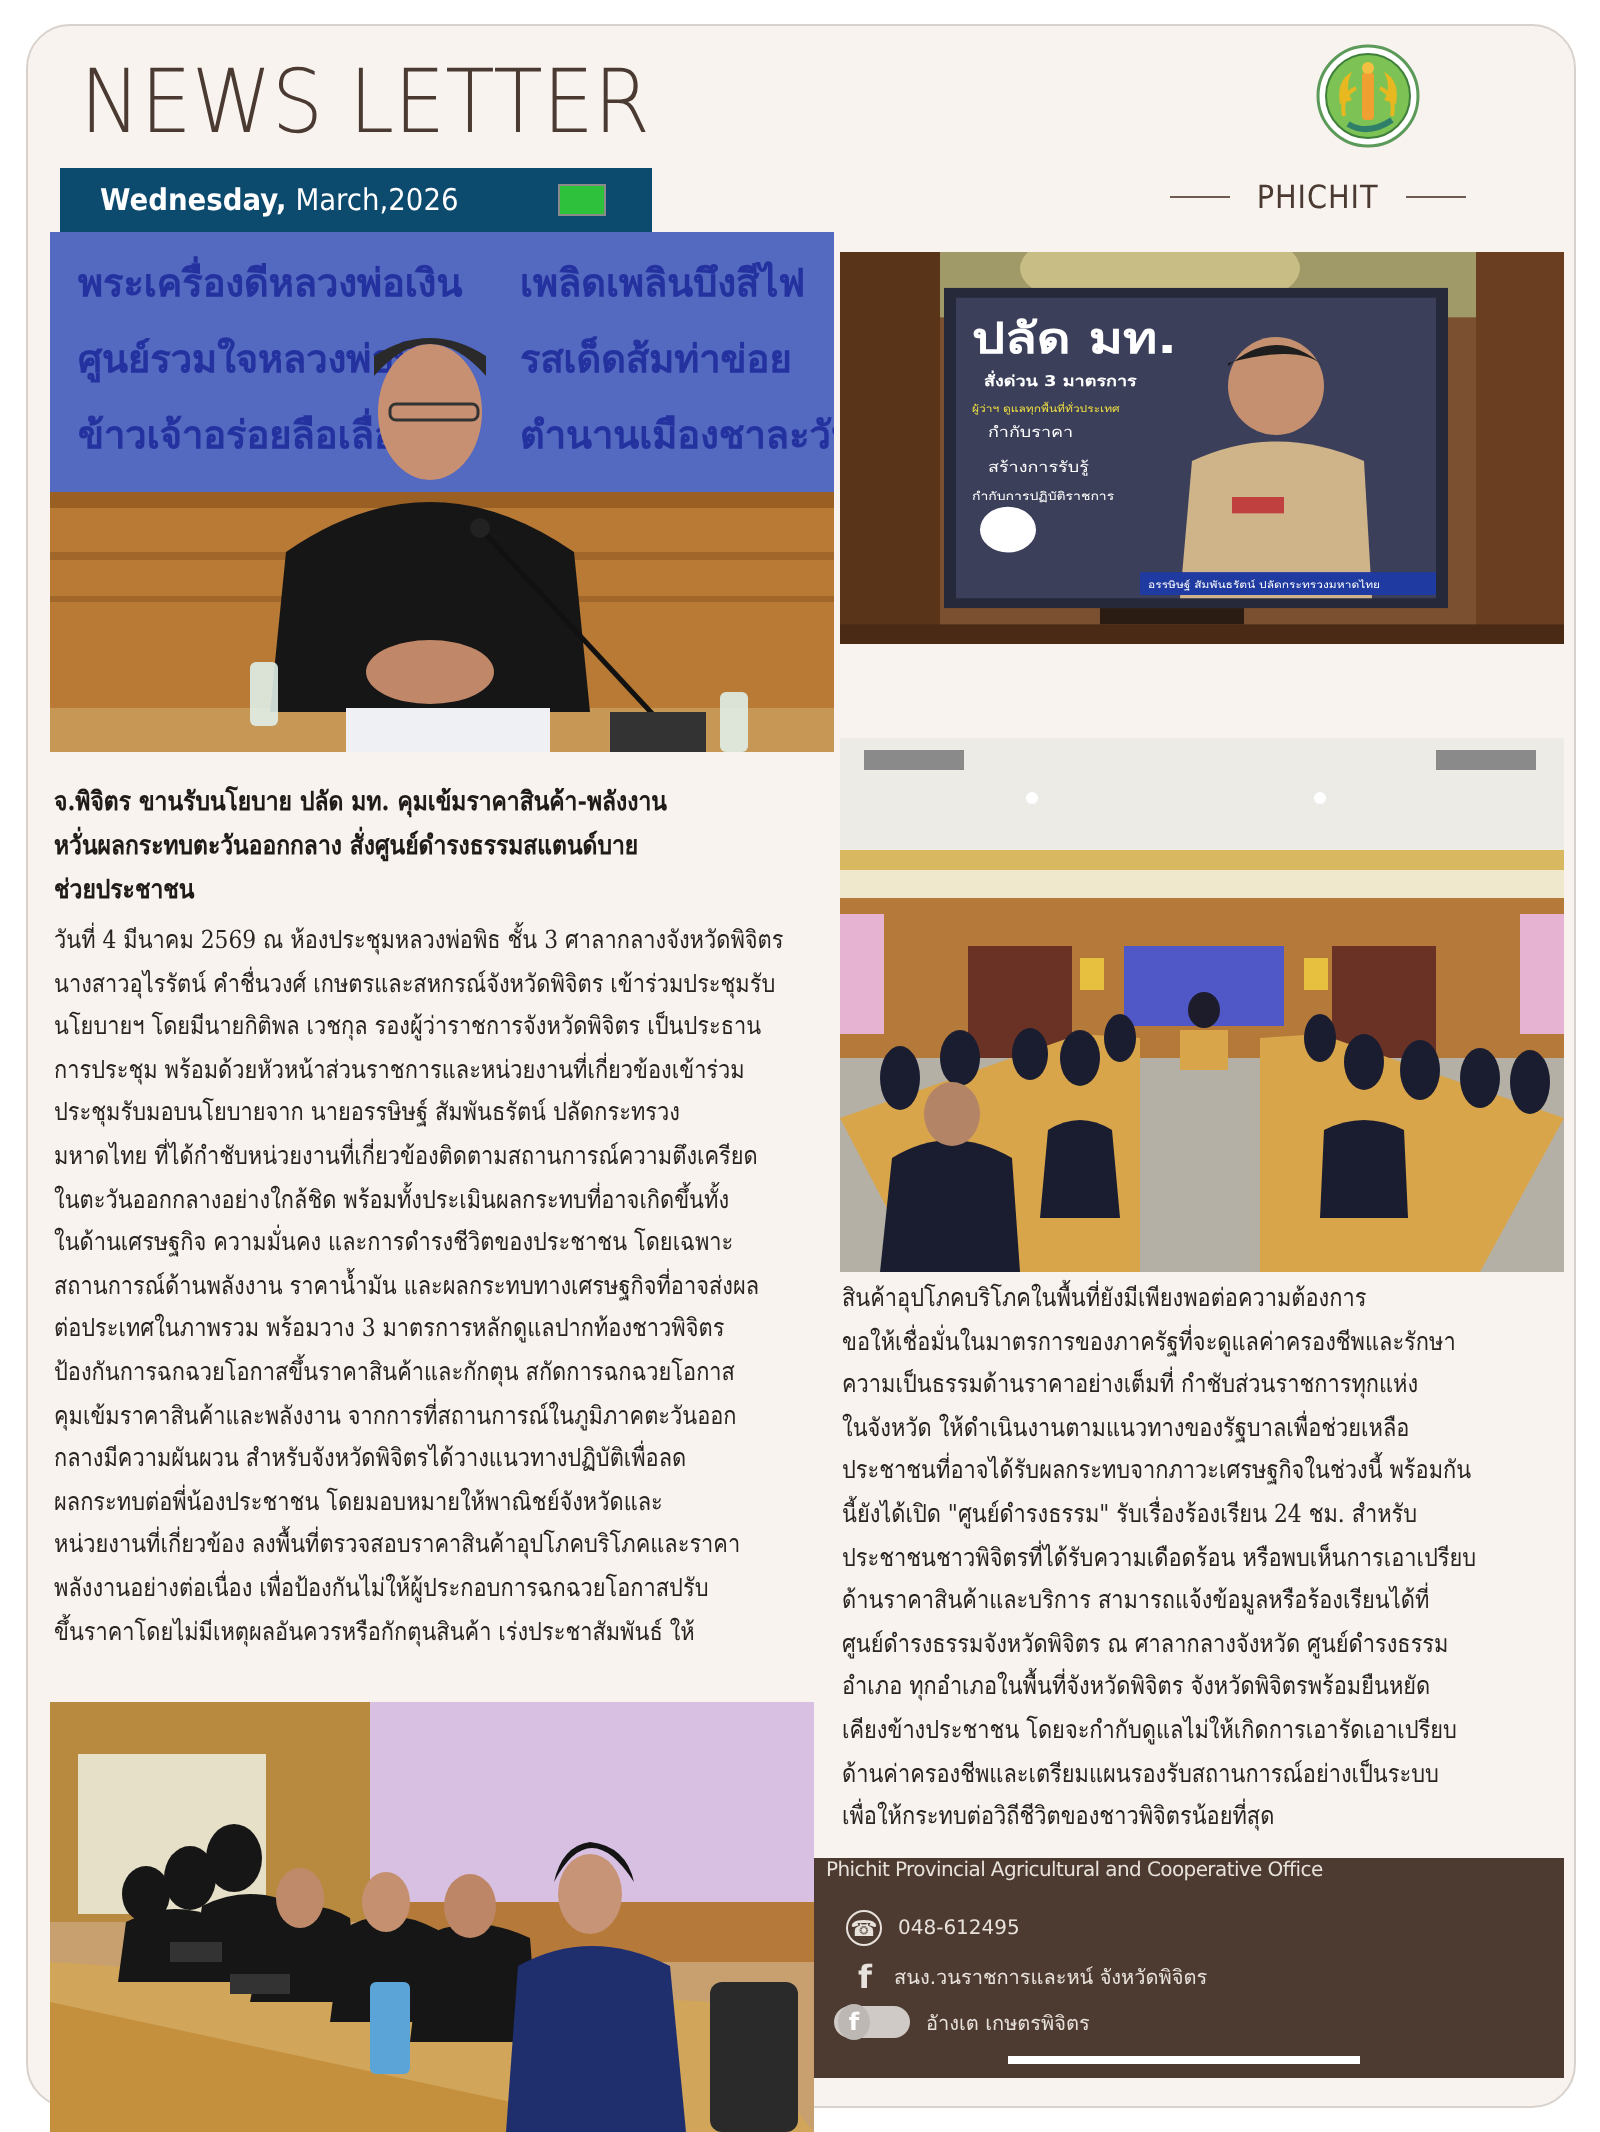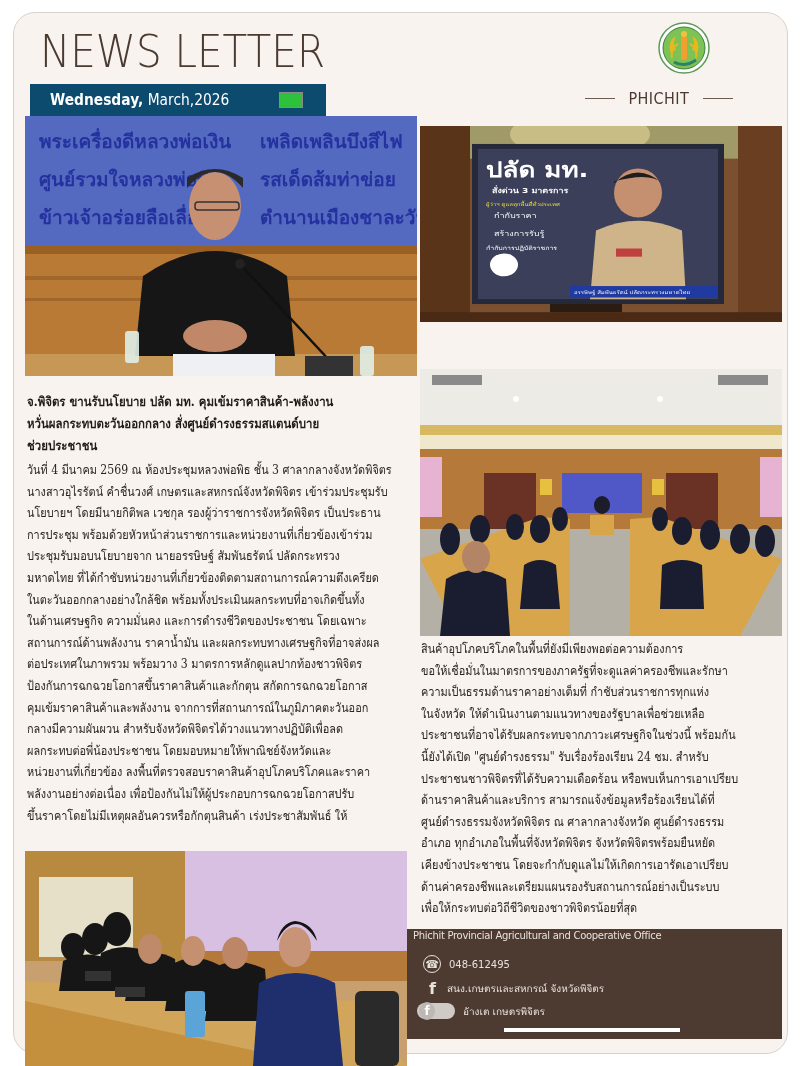--- a/index.html
+++ b/index.html
@@ -310,20 +310,20 @@
 </div>
 
 <div class="contact">
   <div class="contact-org">Phichit Provincial Agricultural and Cooperative Office</div>
   <div class="contact-row row-phone">
     <span class="phone-icon">☎</span>
     <span>048-612495</span>
   </div>
   <div class="contact-row row-fb">
     <span class="fb-icon">f</span>
-    <span>สนง.เกษตรและสหกรณ์ จังหวัดพิจิตร</span>
+    <span>สนง.วนราชการและหน์ จังหวัดพิจิตร</span>
   </div>
   <div class="contact-row row-fb2">
     <span class="fb-pill"></span>
     <span>อัางเต เกษตรพิจิตร</span>
   </div>
   <div class="contact-bar"></div>
 </div>
 
 </body></html>

